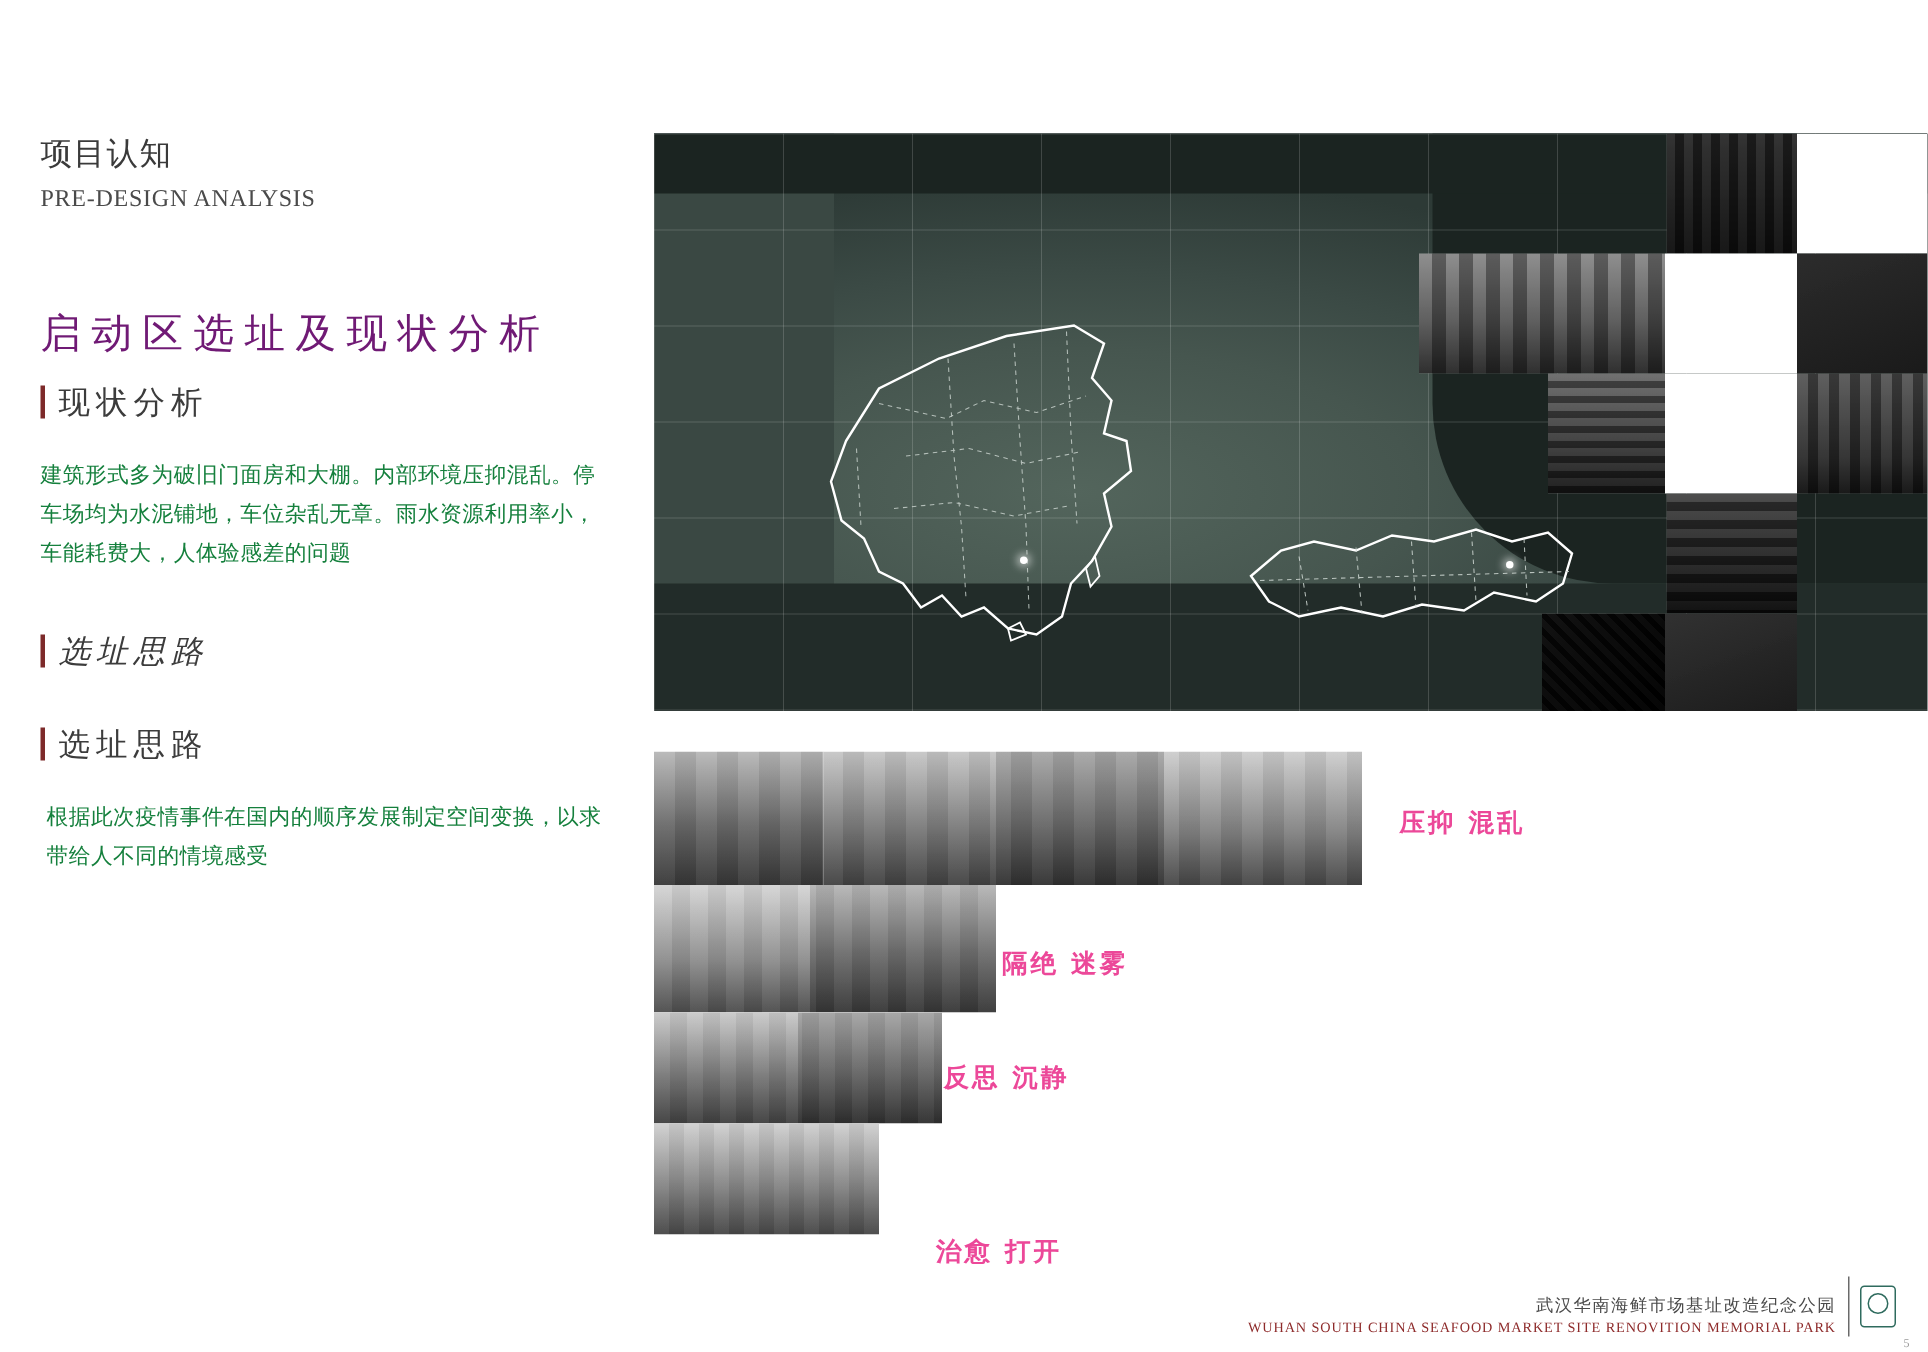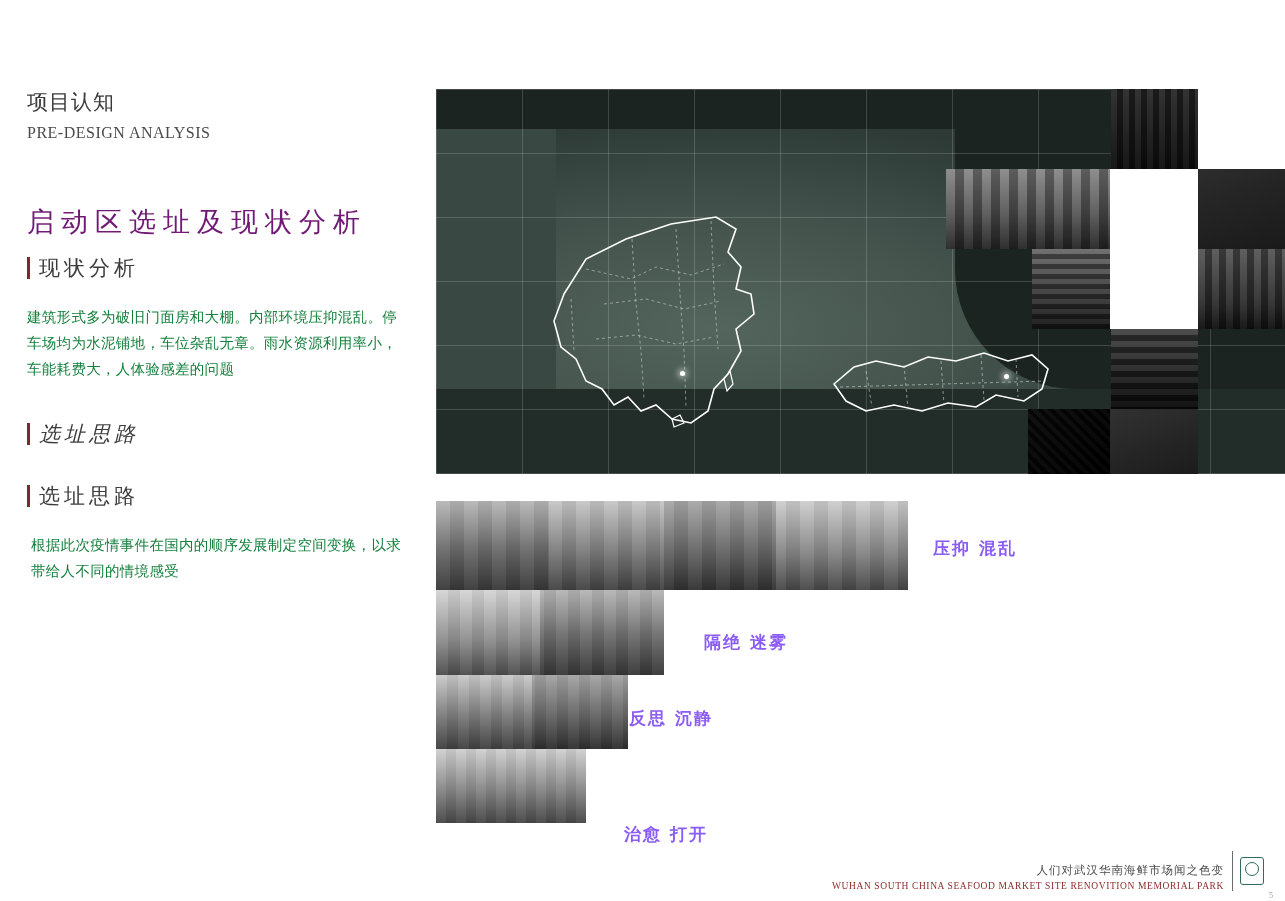--- a/index.html
+++ b/index.html
@@ -147,21 +147,21 @@
   .strip {
     position: absolute;
     overflow: hidden;
     filter: grayscale(100%) contrast(105%);
   }
   .strip .cell { position: absolute; top: 0; bottom: 0; overflow: hidden; }
 
   
   .red-label {
     position: absolute;
-    color: #8b5cf6;
+    color: #ec4899;
     font-size: 17px;
     letter-spacing: 2px;
     font-family: "DejaVu Sans", sans-serif;
     font-weight: 600;
     white-space: nowrap;
   }
 
   
   .footer {
     position: absolute;
@@ -354,37 +354,37 @@
   <div class="cell" style="left:340px;width:132px;background:linear-gradient(180deg,#cdc9c1 0%,#85817a 60%,#4a4844 100%);"></div>
   <div class="cell" style="left:0;width:472px;background:repeating-linear-gradient(90deg,rgba(255,255,255,0.05) 0 14px,rgba(0,0,0,0.06) 14px 28px);"></div>
 </div>
 <div class="red-label" style="left:933px;top:537px;">压抑  混乱</div>
 
 <div class="strip" style="left:436px;top:590px;width:228px;height:85px;">
   <div class="cell" style="left:0;width:104px;background:linear-gradient(180deg,#d3d0c9 0%,#8e8a83 60%,#4f4d49 100%);"></div>
   <div class="cell" style="left:104px;width:124px;background:linear-gradient(180deg,#b6b2aa 0%,#6f6b65 55%,#3a3835 100%);"></div>
   <div class="cell" style="left:0;width:228px;background:repeating-linear-gradient(90deg,rgba(255,255,255,0.05) 0 12px,rgba(0,0,0,0.05) 12px 24px);"></div>
 </div>
-<div class="red-label" style="left:704px;top:631px;">隔绝  迷雾</div>
+<div class="red-label" style="left:668px;top:631px;">隔绝  迷雾</div>
 
 <div class="strip" style="left:436px;top:675px;width:192px;height:74px;">
   <div class="cell" style="left:0;width:96px;background:linear-gradient(180deg,#c9c6bf 0%,#7f7b75 55%,#44423e 100%);"></div>
   <div class="cell" style="left:96px;width:96px;background:linear-gradient(180deg,#a6a29a 0%,#63605a 60%,#34322f 100%);"></div>
   <div class="cell" style="left:0;width:192px;background:repeating-linear-gradient(90deg,rgba(255,255,255,0.04) 0 11px,rgba(0,0,0,0.05) 11px 22px);"></div>
 </div>
 <div class="red-label" style="left:629px;top:707px;">反思  沉静</div>
 
 <div class="strip" style="left:436px;top:749px;width:150px;height:74px;">
   <div class="cell" style="left:0;width:150px;background:linear-gradient(180deg,#cfccc5 0%,#8a8680 55%,#4b4945 100%);"></div>
   <div class="cell" style="left:0;width:150px;background:repeating-linear-gradient(90deg,rgba(255,255,255,0.04) 0 10px,rgba(0,0,0,0.05) 10px 20px);"></div>
 </div>
 <div class="red-label" style="left:624px;top:823px;">治愈  打开</div>
 
 <div class="footer">
   <div class="footer-text">
-    <div class="footer-cn">人们对武汉华南海鲜市场闻之色变</div>
+    <div class="footer-cn">武汉华南海鲜市场基址改造纪念公园</div>
     <div class="footer-en">WUHAN SOUTH CHINA SEAFOOD MARKET SITE RENOVITION MEMORIAL PARK</div>
   </div>
   <div class="footer-logo">
     <div class="logo-mark"></div>
   </div>
 </div>
 <div class="page-num">5</div>
 
 </body></html>

